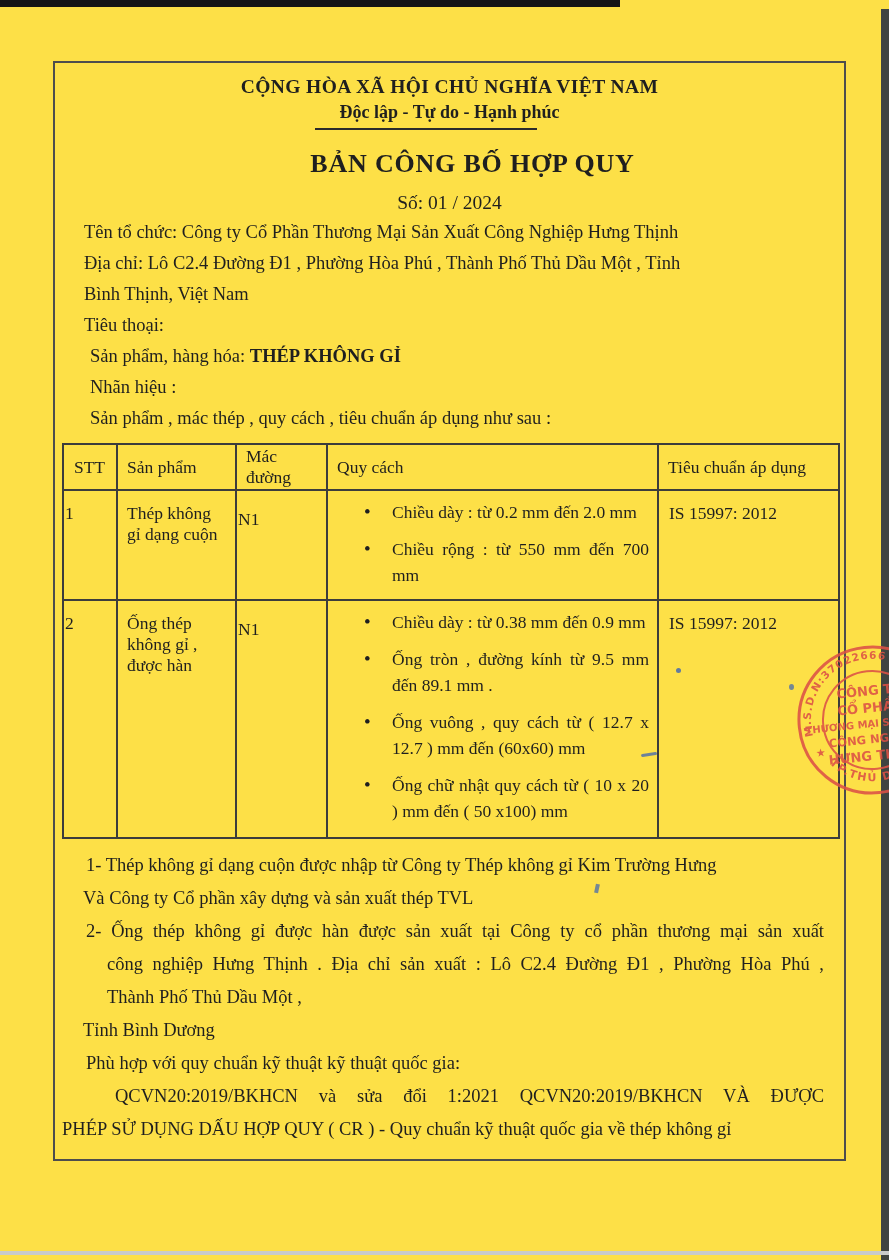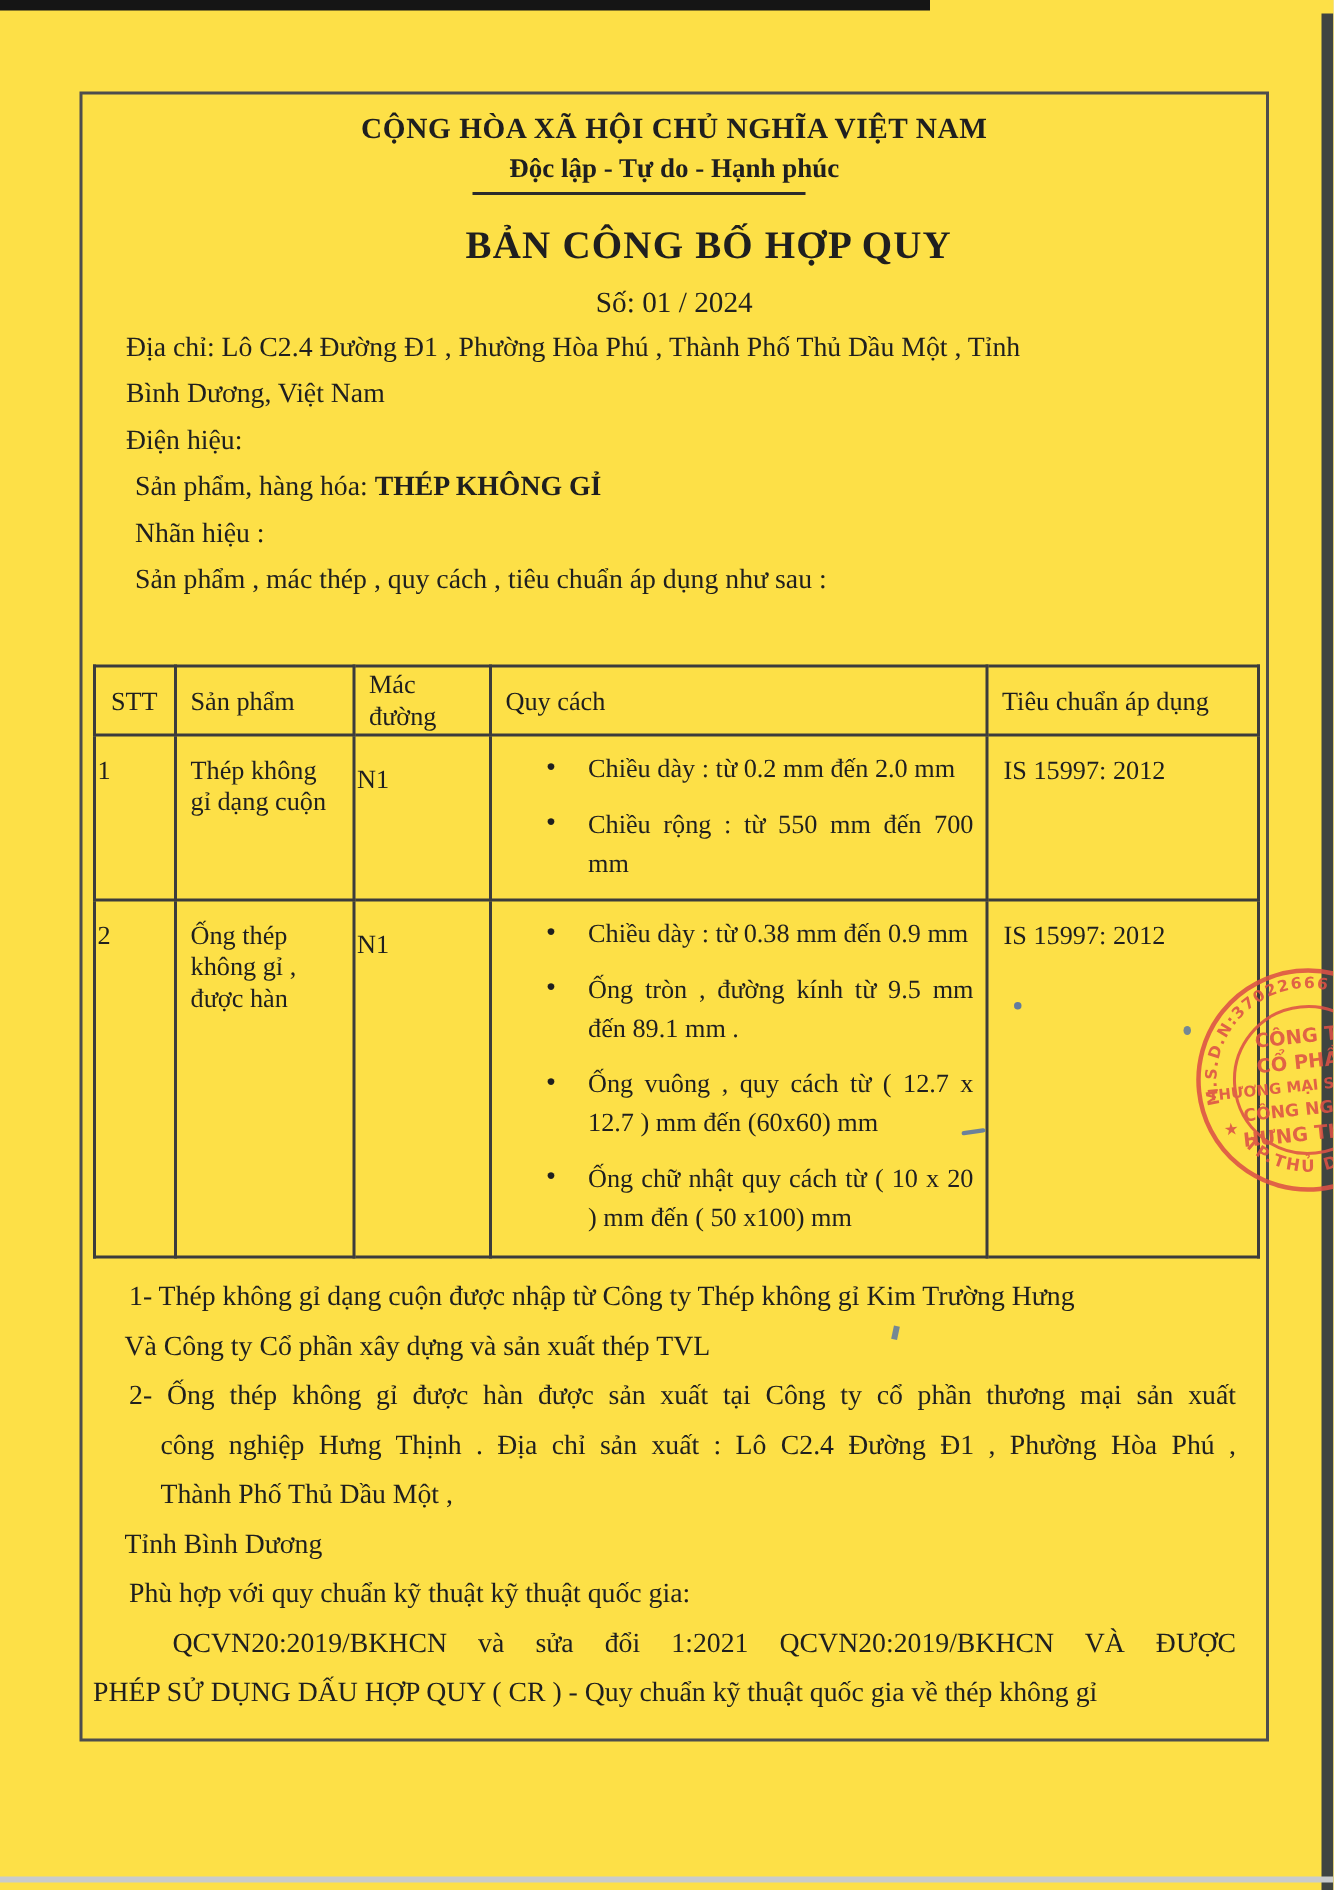--- a/index.html
+++ b/index.html
@@ -73,23 +73,24 @@
 
   <div class="frame"></div>
 
   <div class="center-block motto1">CỘNG HÒA XÃ HỘI CHỦ NGHĨA VIỆT NAM</div>
   <div class="center-block motto2">Độc lập - Tự do - Hạnh phúc</div>
   <div class="motto-underline"></div>
   <div class="center-block doc-title">BẢN CÔNG BỐ HỢP QUY</div>
   <div class="center-block doc-num">Số: 01 / 2024</div>
 
   <div class="info">
+    <div class="line">Tên tổ chức: Công ty Cổ Phần Thương Mại Sản Xuất Công Nghiệp Hưng Thịnh</div>
     <div class="line">Địa chỉ: Lô C2.4 Đường Đ1 , Phường Hòa Phú , Thành Phố Thủ Dầu Một , Tỉnh</div>
-    <div class="line">Bình Dương, Việt Nam</div>
-    <div class="line">Điện hiệu:</div>
+    <div class="line">Bình Thịnh, Việt Nam</div>
+    <div class="line">Tiêu thoại:</div>
     <div class="line indent"><span>Sản phẩm, hàng hóa: </span><span class="bold">THÉP KHÔNG GỈ</span></div>
     <div class="line indent">Nhãn hiệu :</div>
     <div class="line indent">Sản phẩm , mác thép , quy cách , tiêu chuẩn áp dụng như sau :</div>
   </div>
 
   <div class="spec-table-wrap">
     <table class="spec">
       <colgroup>
           <col style="width:54px">
           <col style="width:119px">

